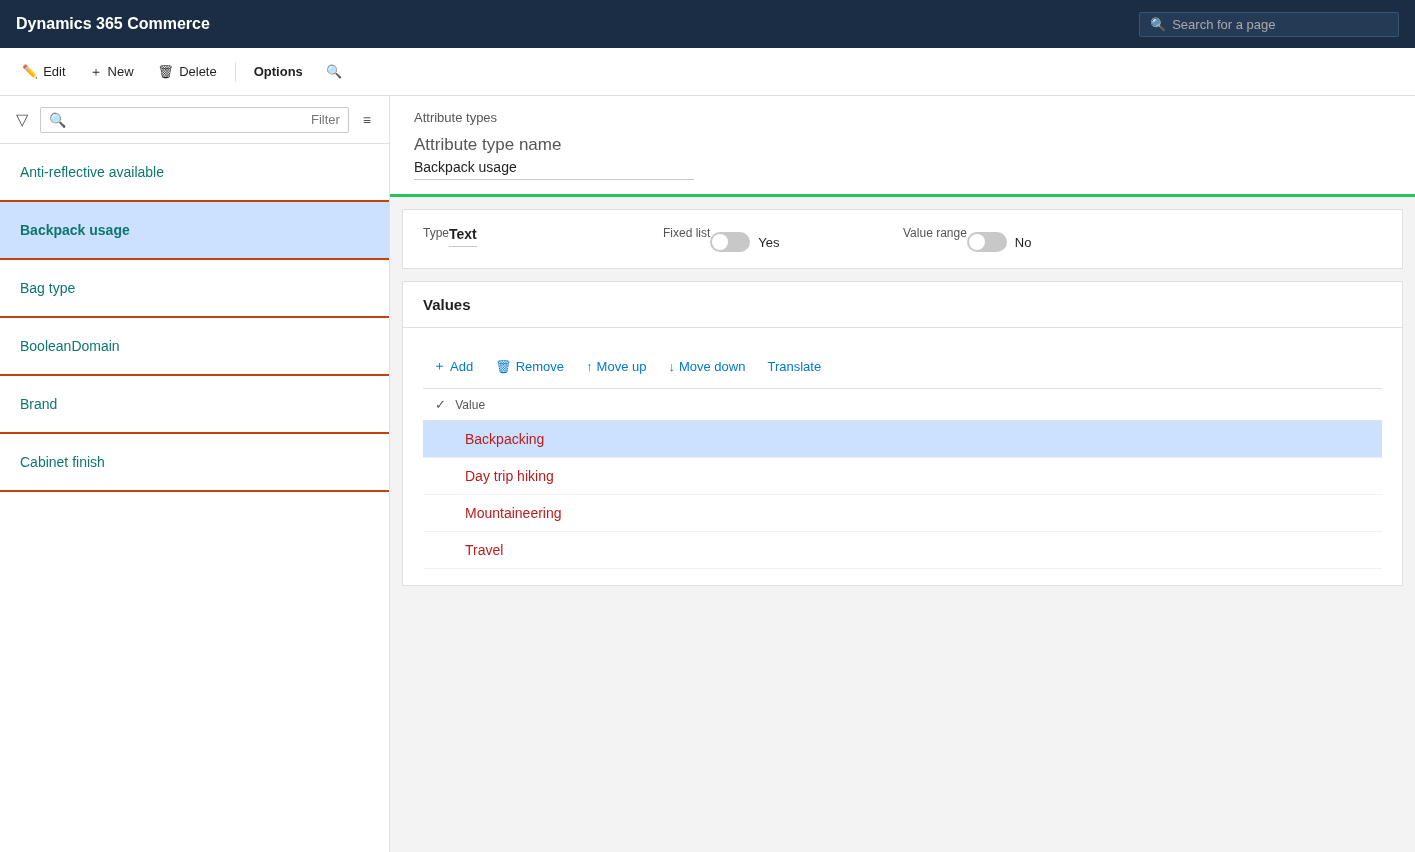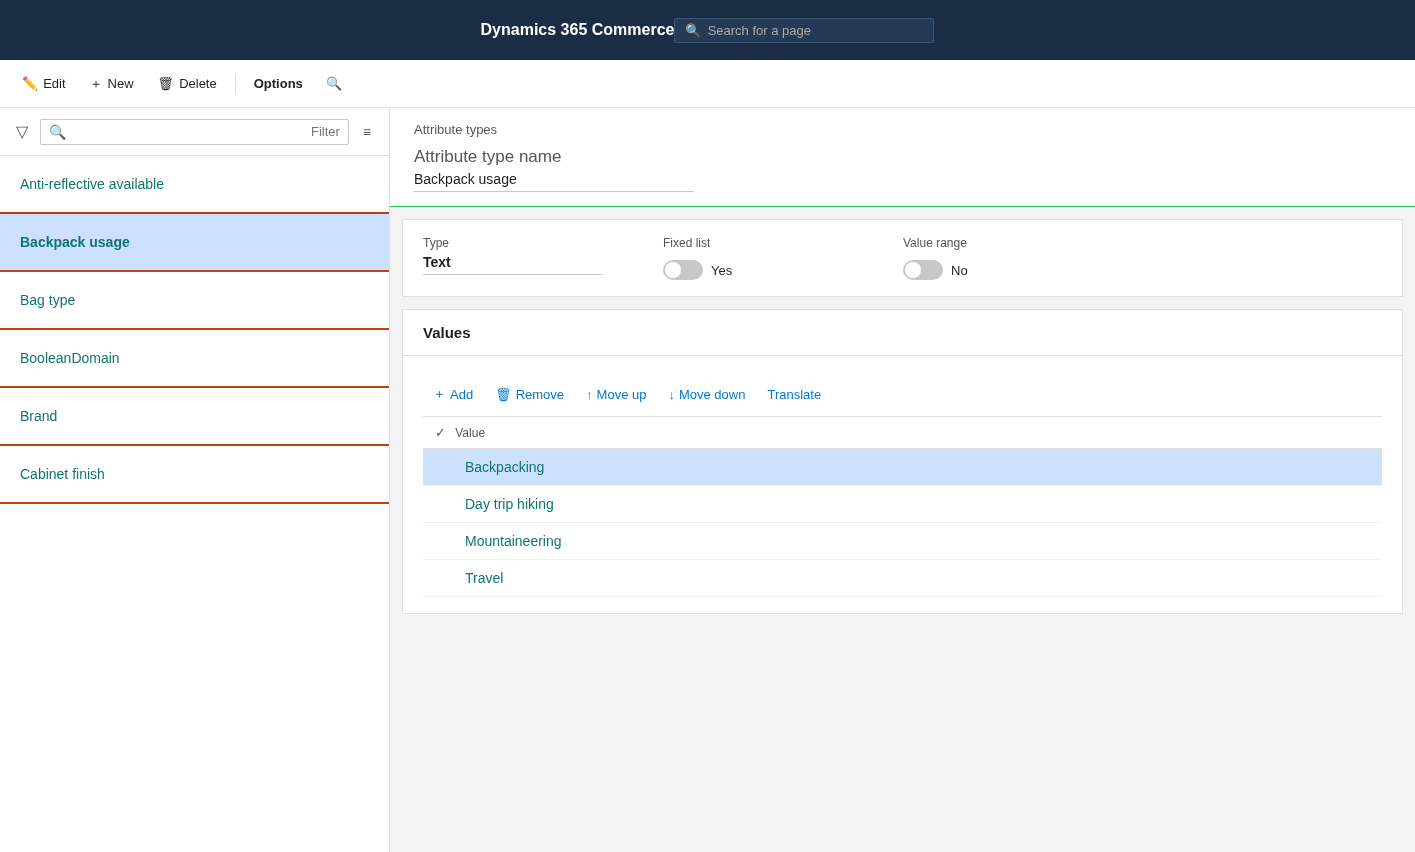--- a/index.html
+++ b/index.html
@@ -2,25 +2,25 @@
 <html><head>
   <meta charset="utf-8">
   <style>
     * { box-sizing: border-box; margin: 0; padding: 0; }
     body { font-family: 'Segoe UI', sans-serif; font-size: 14px; color: #1f1f1f; background: #f3f3f3; height: 852px; overflow: hidden; }
 
     
     .top-bar {
       background: #1a2d45;
       color: white;
-      height: 60px;
+      height: 48px;
       display: flex;
       align-items: center;
       padding: 0 16px;
-      justify-content: center;
+      justify-content: space-between;
     }
     .top-bar-title {
       font-size: 16px;
       font-weight: 600;
       color: white;
     }
     .top-bar-search {
       display: flex;
       align-items: center;
       background: #243a55;
@@ -147,21 +147,21 @@
     
     .content {
       flex: 1;
       background: #f3f3f3;
       overflow-y: auto;
       padding: 0;
     }
     .content-header {
       background: white;
       padding: 14px 24px 14px 24px;
-      border-bottom: 1px solid #22c55e;
+      border-bottom: 3px solid #22c55e;
     }
     .content-header-title {
       font-size: 13px;
       color: #555;
       margin-bottom: 4px;
     }
     .attr-type-name-label {
       font-size: 17px;
       color: #555;
       margin-top: 10px;
@@ -192,38 +192,38 @@
     }
 
     
     .general-fields {
       display: flex;
       gap: 60px;
       align-items: flex-start;
     }
     .field-group {
       display: flex;
-      flex-direction: column;
+      flex-direction: row;
       min-width: 180px;
     }
     .field-label {
       font-size: 12px;
       color: #555;
       margin-bottom: 4px;
     }
     .field-value {
       font-size: 14px;
       color: #1f1f1f;
       border-bottom: 1px solid #c8c8c8;
       padding-bottom: 4px;
       font-weight: bold;
     }
     .toggle-group {
       display: flex;
-      flex-direction: column;
+      flex-direction: row;
     }
     .toggle-row {
       display: flex;
       align-items: center;
       gap: 8px;
       margin-top: 6px;
     }
     .toggle {
       width: 40px;
       height: 20px;
@@ -278,21 +278,21 @@
       text-align: left;
       padding: 8px 12px;
       font-size: 12px;
       color: #555;
       font-weight: 400;
       border-bottom: 1px solid #e0e0e0;
     }
     .values-table td {
       padding: 10px 12px;
       font-size: 14px;
-      color: #0f766e;
+      color: #b91c1c;
       border-bottom: 1px solid #f0f0f0;
     }
     .values-table tr.selected-row td {
       background: #cce0ff;
     }
     .check-icon { color: #555; font-size: 13px; }
     .value-indent { padding-left: 30px; }
   </style>
 </head>
 <body>

